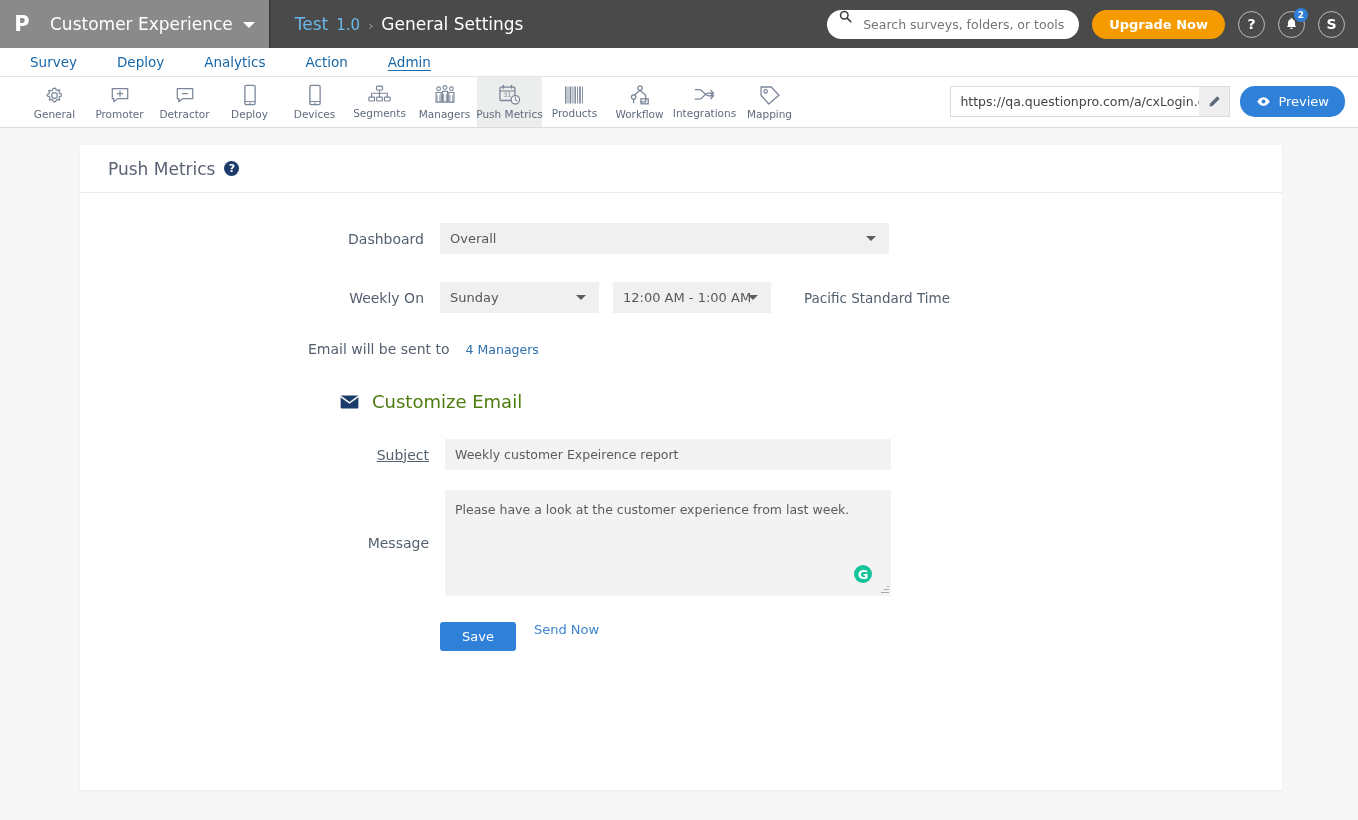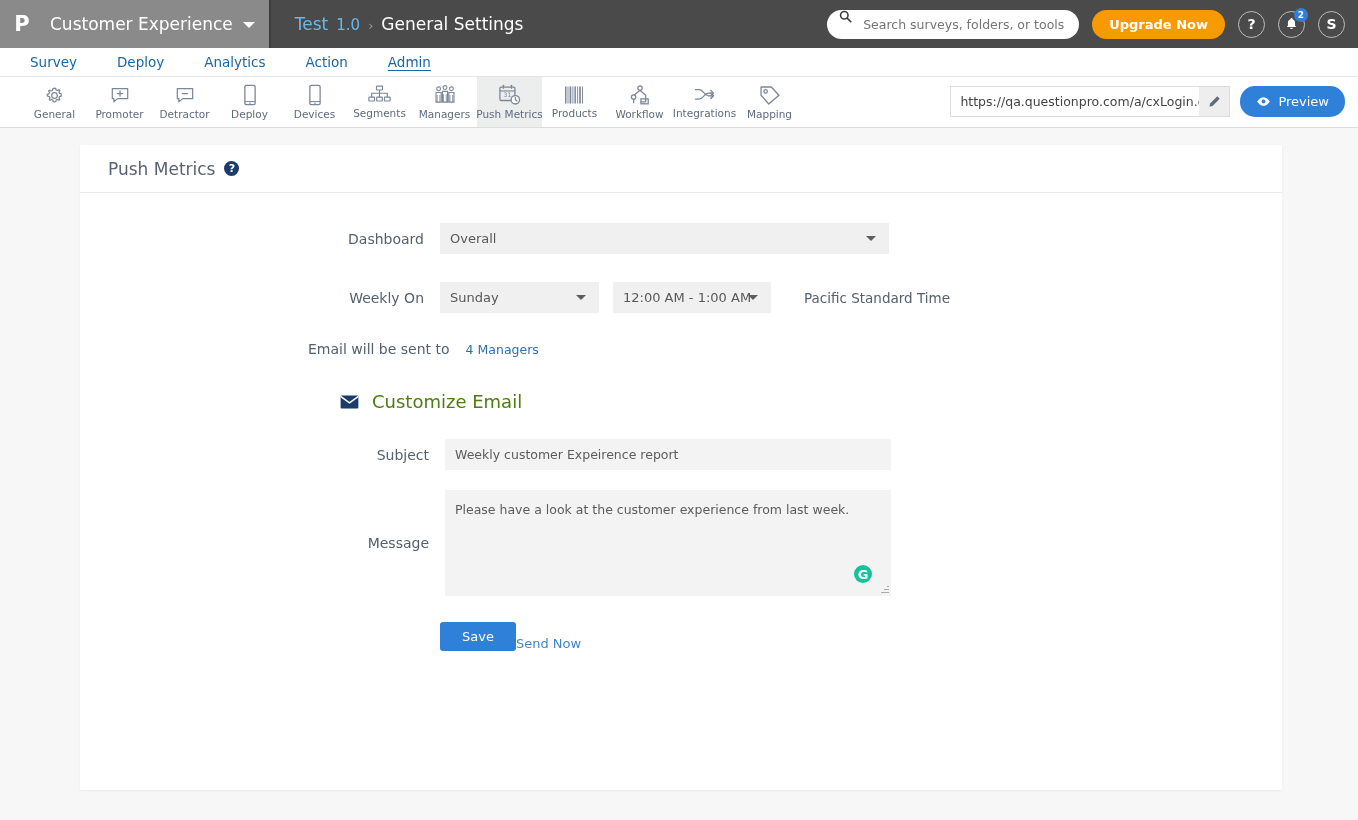--- a/index.html
+++ b/index.html
@@ -249,21 +249,21 @@
   .recip-label { font-size: 14px; color: #54606f; }
   .recip-link { font-size: 12.5px; color: #2f6fae; cursor: pointer; }
 
   .customize {
     display: flex; align-items: center; gap: 13px;
     padding-left: 260px; margin-bottom: 27px;
   }
   .customize .ctitle { font-size: 18px; color: #4d7c0f; }
 
   .row-subject { margin-bottom: 20px; }
-  .row-subject .flabel { width: 365px; padding-right: 16px; }
+  .row-subject .flabel { width: 365px; padding-right: 16px; text-decoration: underline; }
   .text-field {
     width: 446px; height: 31px;
     background: #f3f3f3; border: none; outline: none;
     padding: 0 10px;
     font-size: 12.5px; color: #5c5c5c;
     font-family: "DejaVu Sans", "Liberation Sans", sans-serif;
   }
 
   .row-message { align-items: center; margin-bottom: 26px; }
   .row-message .flabel { width: 365px; padding-right: 16px; }
@@ -285,21 +285,21 @@
     cursor: pointer;
   }
   .resize-grip {
     position: absolute; right: 2px; bottom: 2px;
     width: 9px; height: 9px; cursor: nwse-resize;
   }
   .resize-grip span {
     position: absolute; right: 0; background: #a9a9a9; height: 1px;
   }
 
-  .row-actions { padding-left: 360px; display: flex; align-items: flex-end; }
+  .row-actions { padding-left: 360px; display: flex; align-items: flex-start; gap: 18px; }
   .save-btn {
     background: #2f80d8; color: #ffffff; border: none;
     height: 29px; padding: 0 22px; border-radius: 3px;
     font-size: 13px; cursor: pointer;
     font-family: "DejaVu Sans", "Liberation Sans", sans-serif;
   }
   .send-now {
     font-size: 13px; color: #3d86cf; cursor: pointer;
   }
 </style>

